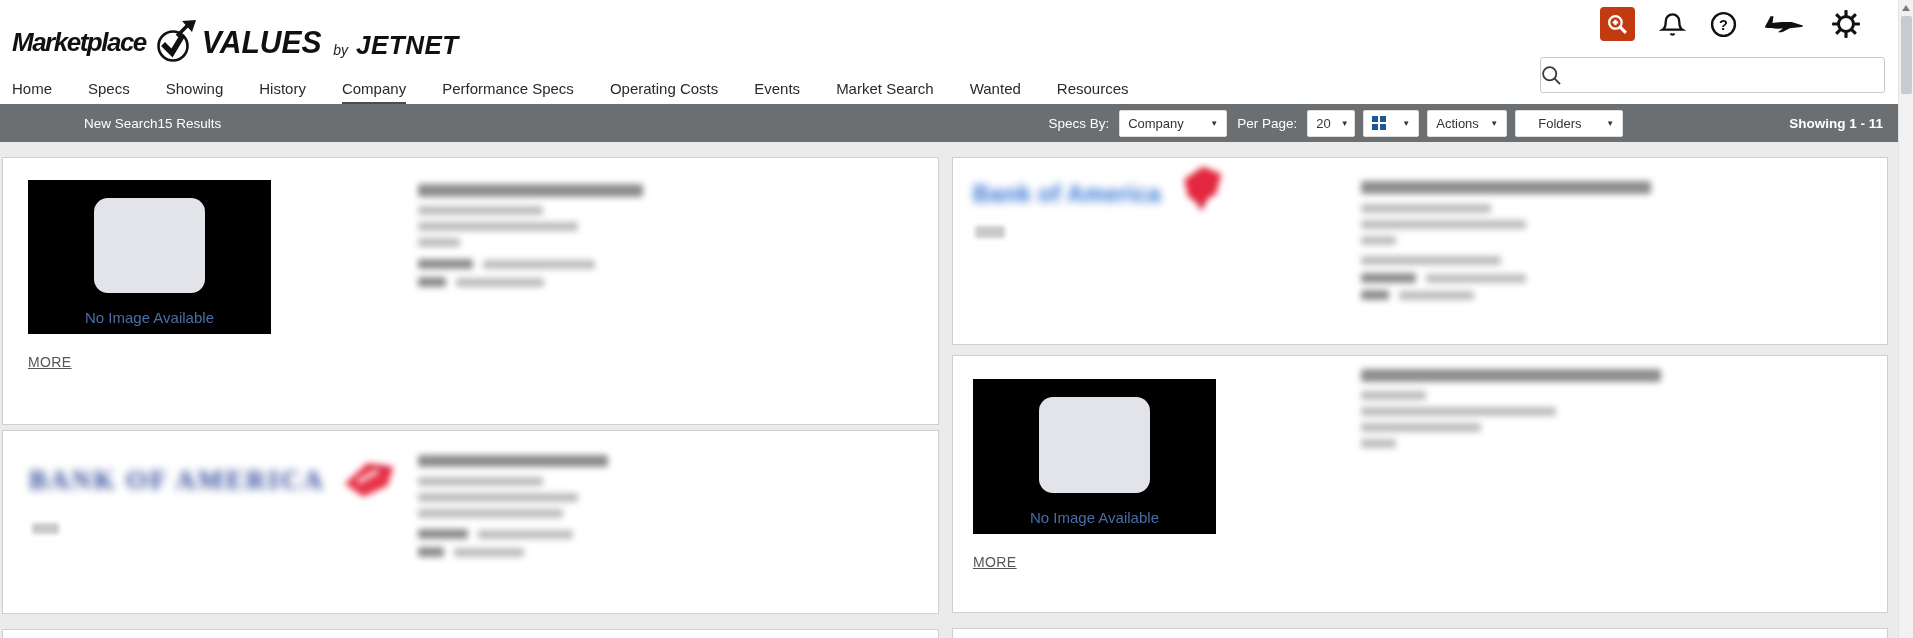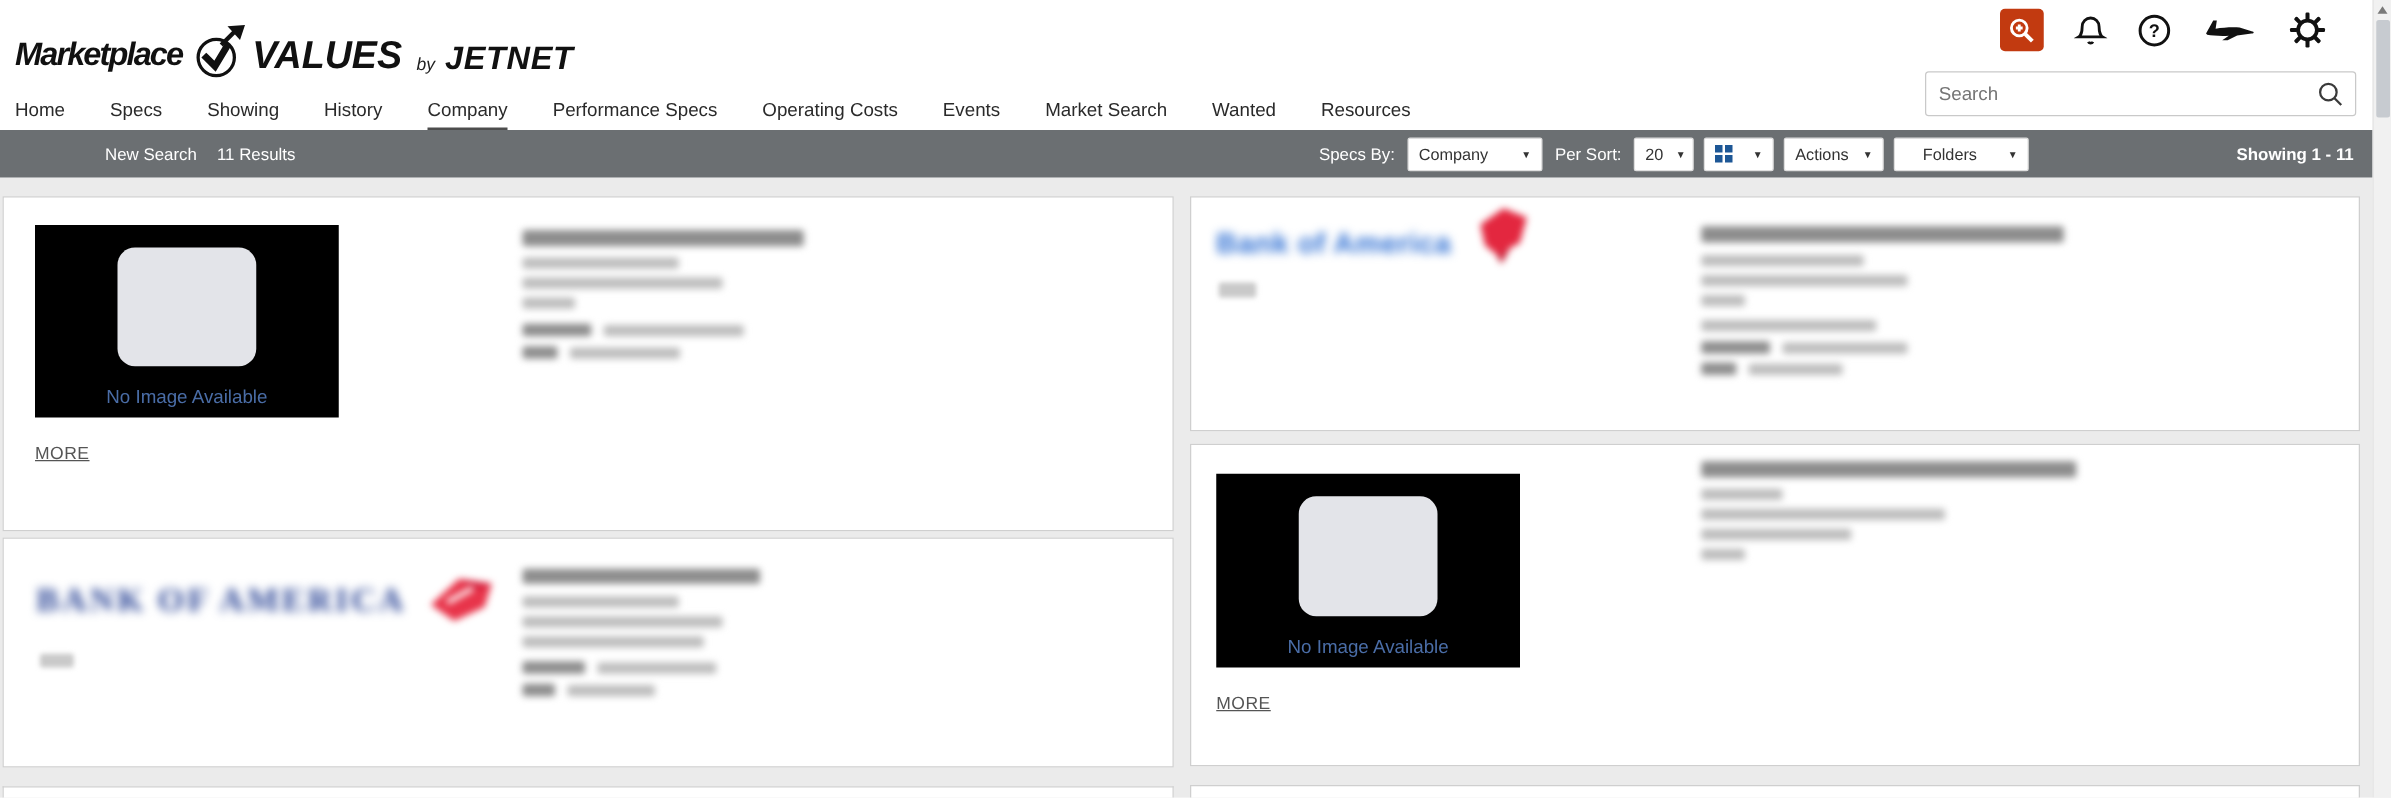--- a/index.html
+++ b/index.html
@@ -26,21 +26,21 @@
   .search-box input{border:none;outline:none;flex:1;padding:0 10px;font-size:15px;color:#333;font-family:inherit;background:transparent}
   .search-box input::placeholder{color:#757575}
   .search-box svg{margin-right:9px;flex:0 0 auto}
 
   .nav{position:absolute;left:12px;top:80px;display:flex;column-gap:36px;font-size:15px;color:#2a2a2a}
   .nav-item{padding-bottom:5px;cursor:pointer}
   .nav-item.active{border-bottom:2px solid #4d4d4d}
 
   
   .toolbar{position:absolute;top:104px;left:0;width:1913px;height:38px;background:#6b6f72;display:flex;align-items:center;color:#fff;font-size:13.5px;padding:0 30px 0 84px;box-sizing:border-box;z-index:2}
-  .tb-left{display:flex;align-items:center;gap:16px}
+  .tb-left{display:flex;align-items:center;}
   .tb-new-search{color:#fff;cursor:pointer}
   .tb-right{margin-left:auto;display:flex;align-items:center;gap:8px}
   .tb-label{margin:0 2px}
   .tb-select{height:27px;background:#fff;border:1px solid #dedede;border-radius:2px;display:flex;align-items:center;justify-content:space-between;padding:0 8px;color:#333;cursor:pointer;box-sizing:border-box;font-size:13px}
   .caret{font-size:8px;color:#333;margin-left:10px}
   .grid-ic{display:grid;grid-template-columns:6px 6px;grid-template-rows:6px 6px;gap:2px}
   .grid-ic span{background:#1d5796;display:block}
   .tb-showing{margin-left:158px;font-weight:700}
 
   
@@ -132,21 +132,20 @@
           <rect x="13.4" y="1" width="3.2" height="6" rx="1" transform="rotate(180 15 15)"></rect>
           <rect x="13.4" y="1" width="3.2" height="6" rx="1" transform="rotate(225 15 15)"></rect>
           <rect x="13.4" y="1" width="3.2" height="6" rx="1" transform="rotate(270 15 15)"></rect>
           <rect x="13.4" y="1" width="3.2" height="6" rx="1" transform="rotate(315 15 15)"></rect>
         </g>
       </svg>
     </button>
   </div>
 
   <div class="search-box">
-    <input type="text" placeholder="Search" style="">
     <svg width="21" height="21" viewBox="0 0 21 21" fill="none" stroke="#3a3a3a" stroke-width="1.8">
       <circle cx="8.7" cy="8.7" r="6.6"></circle>
       <line x1="13.6" y1="13.6" x2="19" y2="19"></line>
     </svg>
   </div>
 
   <div class="nav">
     <span class="nav-item">Home</span>
     <span class="nav-item">Specs</span>
     <span class="nav-item">Showing</span>
@@ -157,29 +156,29 @@
     <span class="nav-item">Events</span>
     <span class="nav-item">Market Search</span>
     <span class="nav-item">Wanted</span>
     <span class="nav-item">Resources</span>
   </div>
 </div>
 
 <div class="toolbar">
   <div class="tb-left">
     <span class="tb-new-search">New Search</span>
-    <span>11 Results</span>
+    <span>15 Results</span>
   </div>
   <div class="tb-right">
     <span class="tb-label">Specs By:</span>
     <div class="tb-select" style="width:108px">
       <span>Company</span>
       <span class="caret">▼</span>
     </div>
-    <span class="tb-label">Per Sort:</span>
+    <span class="tb-label">Per Page:</span>
     <div class="tb-select" style="width:48px">
       <span>20</span>
       <span class="caret">▼</span>
     </div>
     <div class="tb-select" style="width:56px">
       <span class="grid-ic">
           <span></span>
           <span></span>
           <span></span>
           <span></span>

